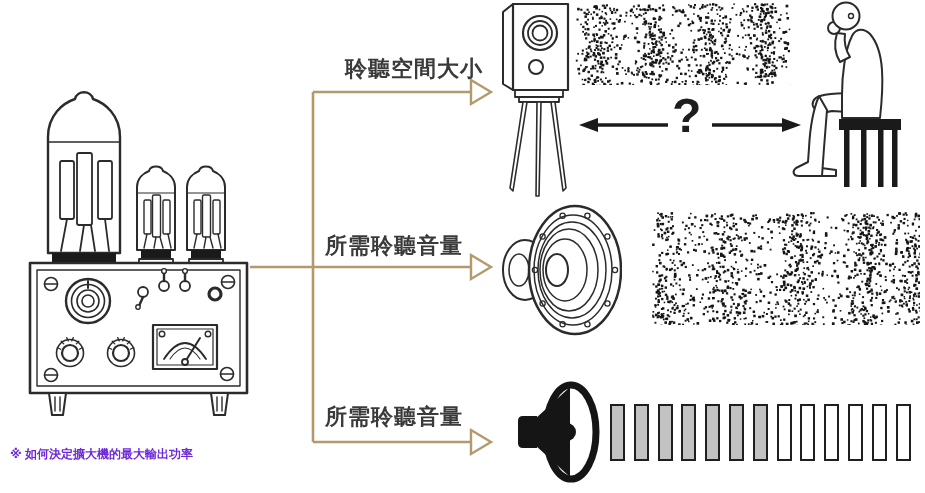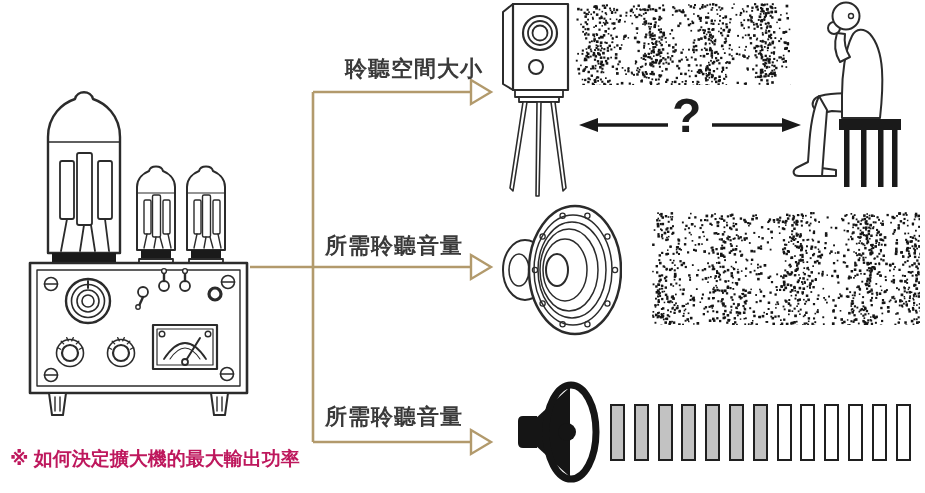--- a/index.html
+++ b/index.html
@@ -7,22 +7,22 @@
     position:relative;width:925px;height:493px;background:#fff;overflow:hidden;
     font-family:"Liberation Sans","DejaVu Sans",sans-serif;
   }
   svg{position:absolute;display:block;}
   .lineart{stroke:var(--ink);fill:#fff;}
   .branch-label{
     position:absolute;font-weight:bold;font-size:22px;color:#3a3a3a;
     letter-spacing:1px;white-space:nowrap;z-index:3;
   }
   #caption{
-    position:absolute;left:10px;top:446px;font-weight:bold;font-size:19px;
-    color:#be185d;white-space:nowrap;z-index:3;
+    position:absolute;left:10px;top:446px;font-weight:bold;font-size:12px;
+    color:#6d28d9;white-space:nowrap;z-index:3;
   }
   #qmark{
     position:absolute;left:672px;top:92px;font-weight:bold;font-size:48px;
     color:#1d1d1d;z-index:3;line-height:1;
   }
   #volume-bars{
     position:absolute;left:610px;top:404px;height:57px;display:flex;gap:8.8px;z-index:2;
   }
   .vbar{
     width:15px;height:57px;border:2.4px solid #1f1f1f;box-sizing:border-box;background:#fff;

